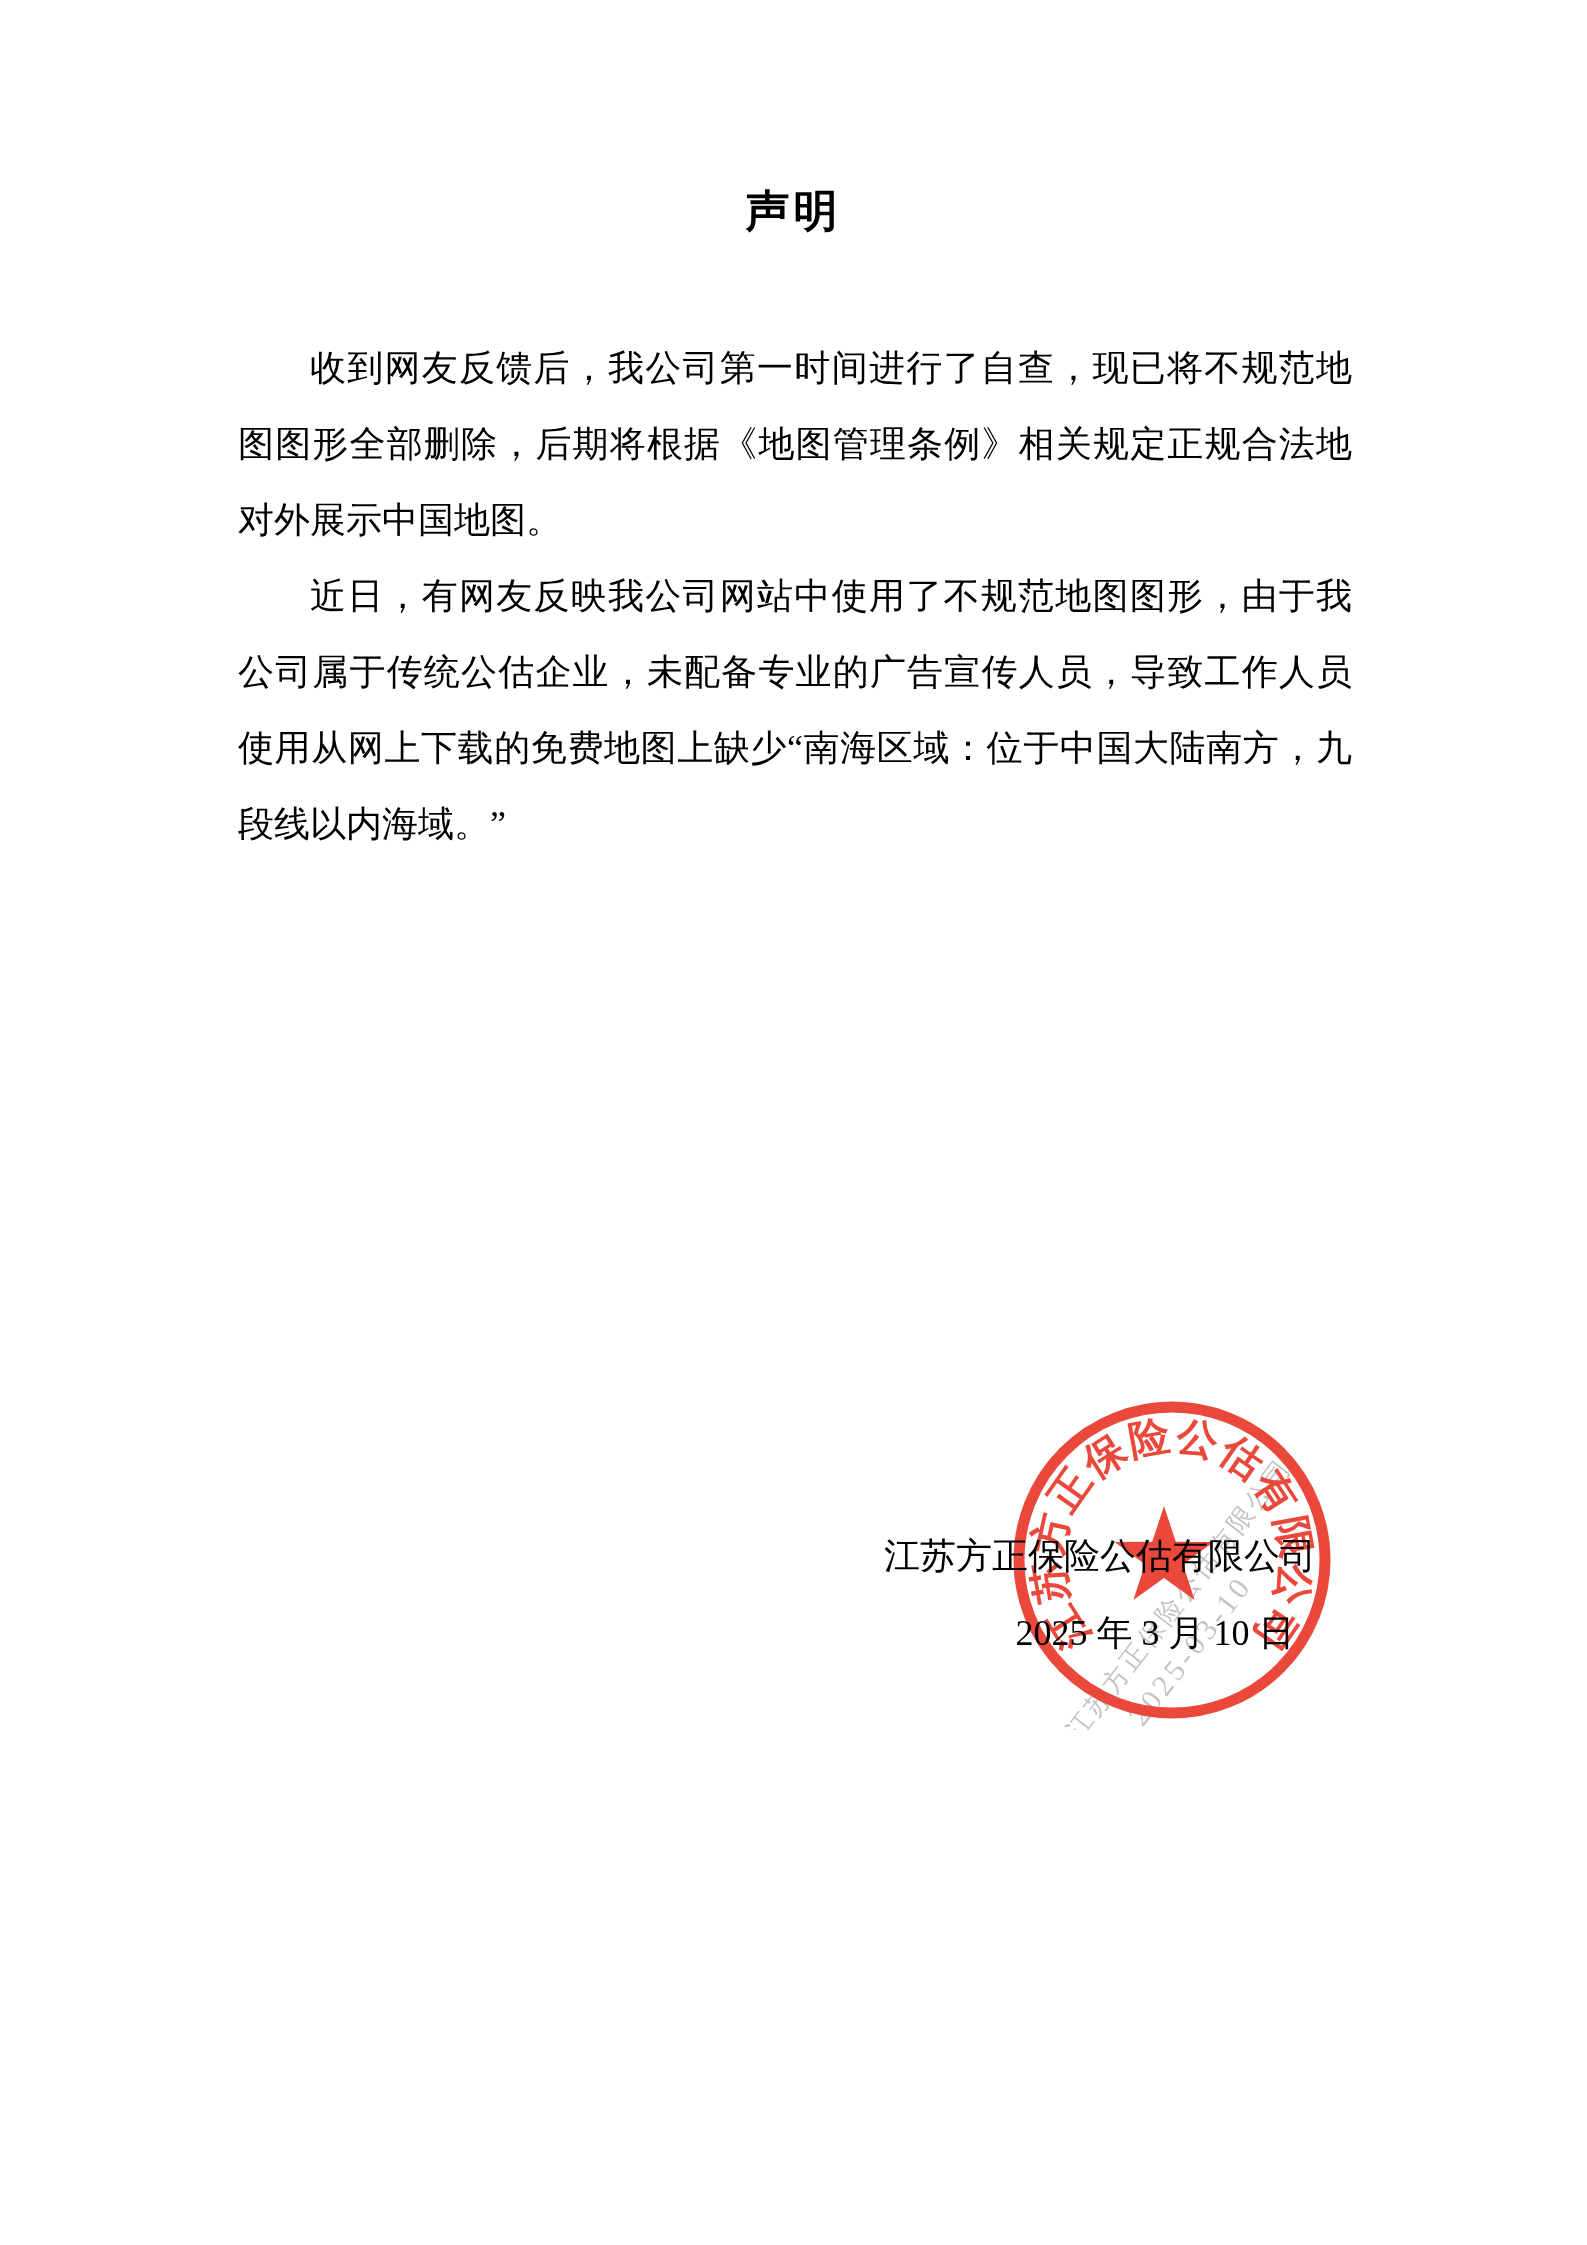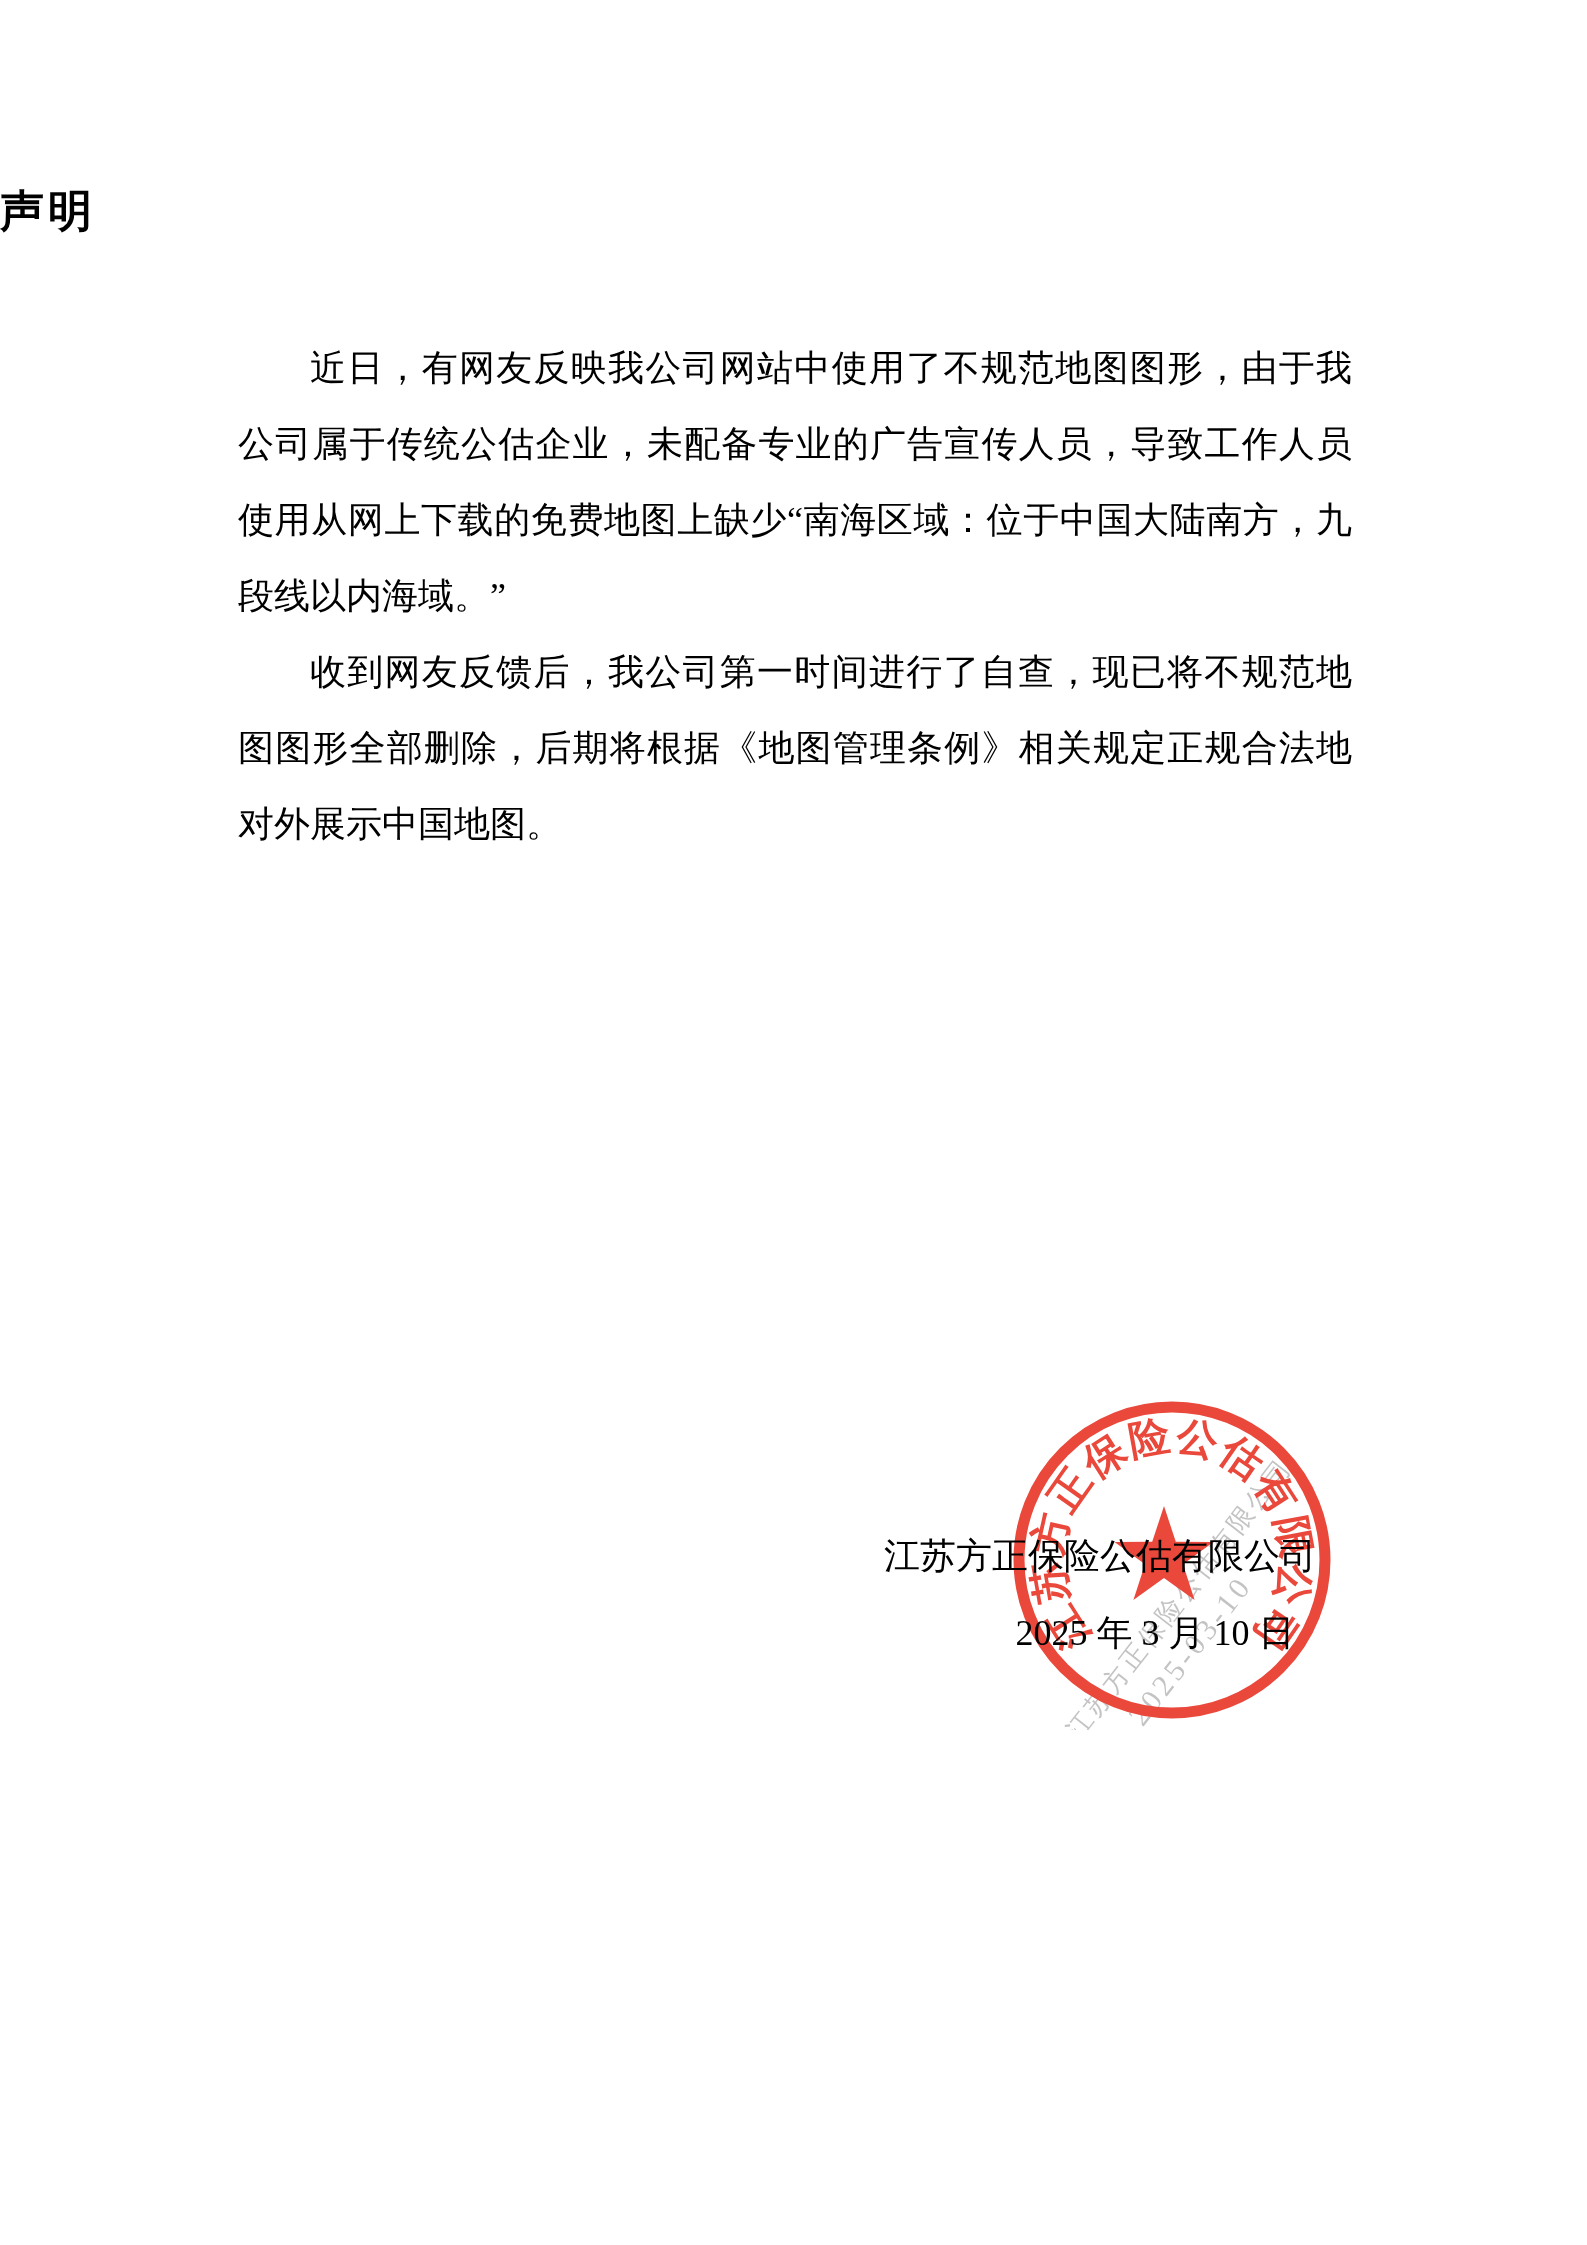--- a/index.html
+++ b/index.html
@@ -8,20 +8,21 @@
     width:1587px;height:2245px;
     margin:0 auto;
     background:#ffffff;
     font-family:"Liberation Serif","DejaVu Serif",serif;
     color:#000;
     overflow:hidden;
   }
   .doc-title{
     position:absolute;
     top:182px;left:0;right:0;
+    text-align:center;
     font-size:44px;
     font-weight:bold;
     letter-spacing:4px;
   }
   .body-text{
     position:absolute;
     top:330px;
     left:238px;
     width:1114px;
     font-size:36px;
@@ -56,22 +57,22 @@
   }
 </style>
 </head>
 <body>
 
 <div class="page">
 
   <div class="doc-title">声明</div>
 
   <div class="body-text">
+    <p>收到网友反馈后，我公司第一时间进行了自查，现已将不规范地图图形全部删除，后期将根据《地图管理条例》相关规定正规合法地对外展示中国地图。</p>
     <p>近日，有网友反映我公司网站中使用了不规范地图图形，由于我公司属于传统公估企业，未配备专业的广告宣传人员，导致工作人员使用从网上下载的免费地图上缺少“南海区域：位于中国大陆南方，九段线以内海域。”</p>
-    <p>收到网友反馈后，我公司第一时间进行了自查，现已将不规范地图图形全部删除，后期将根据《地图管理条例》相关规定正规合法地对外展示中国地图。</p>
   </div>
 
   <div class="signature">
     <div class="sig-company">江苏方正保险公估有限公司</div>
     <div class="sig-date">2025 年 3 月 10 日</div>
   </div>
 
   <svg class="seal" viewBox="0 0 340 340">
 
     <g fill="#a9a9a9" opacity="0.75" font-family="'Liberation Serif','DejaVu Serif',serif">

